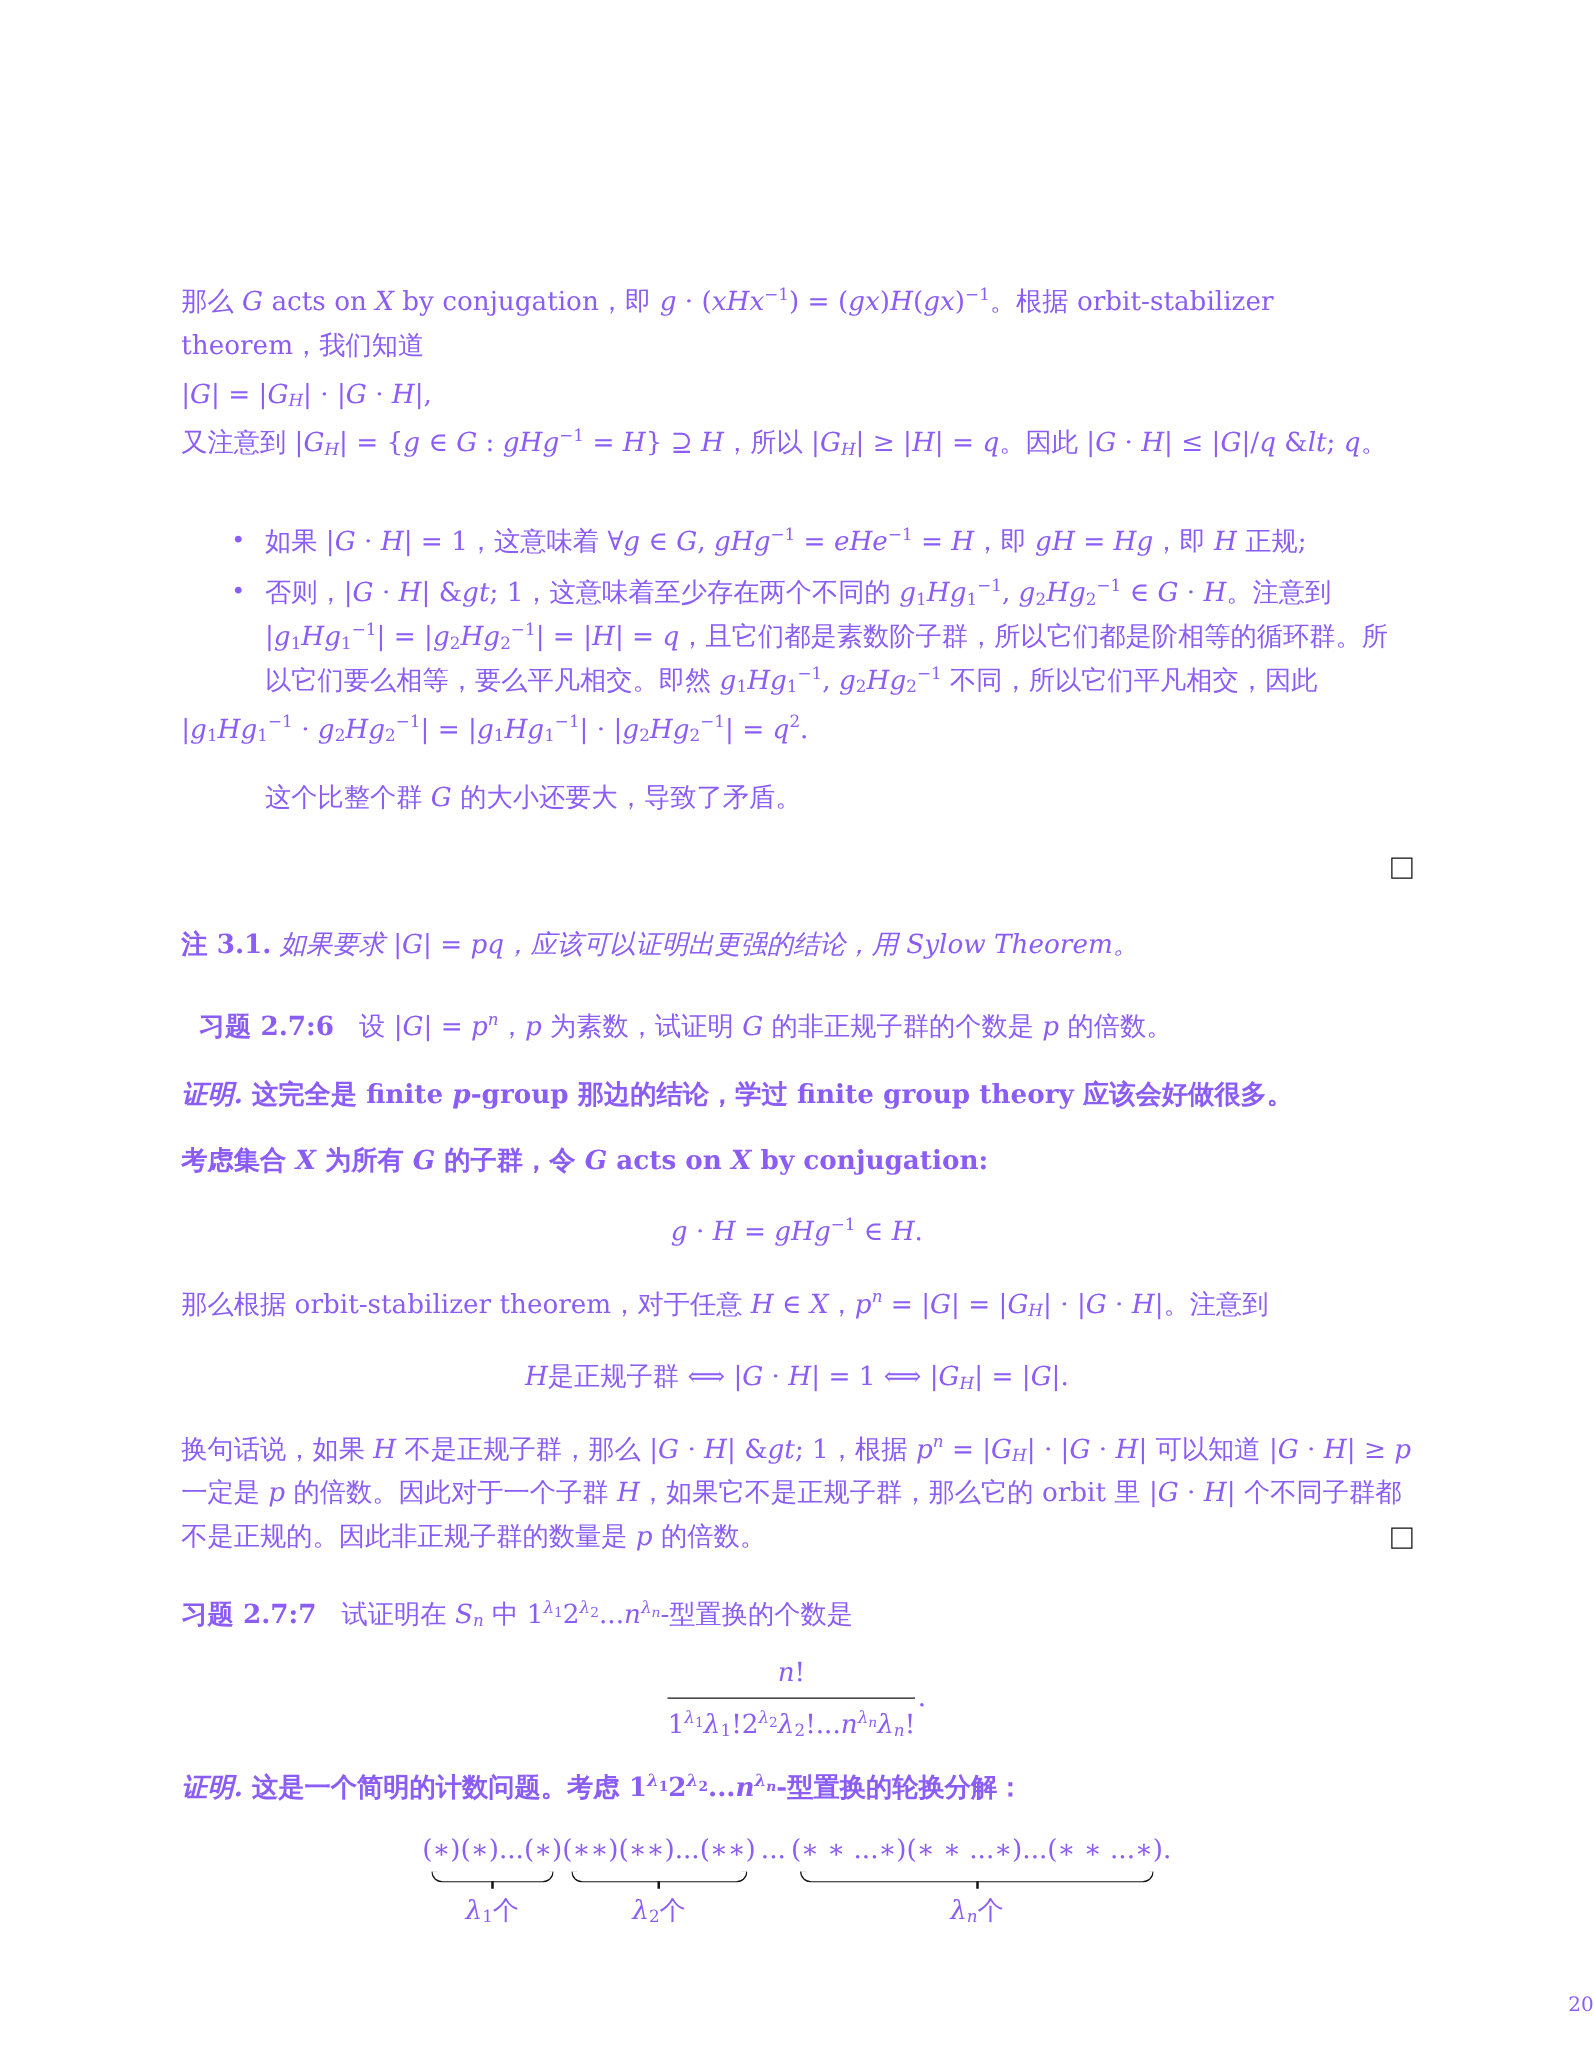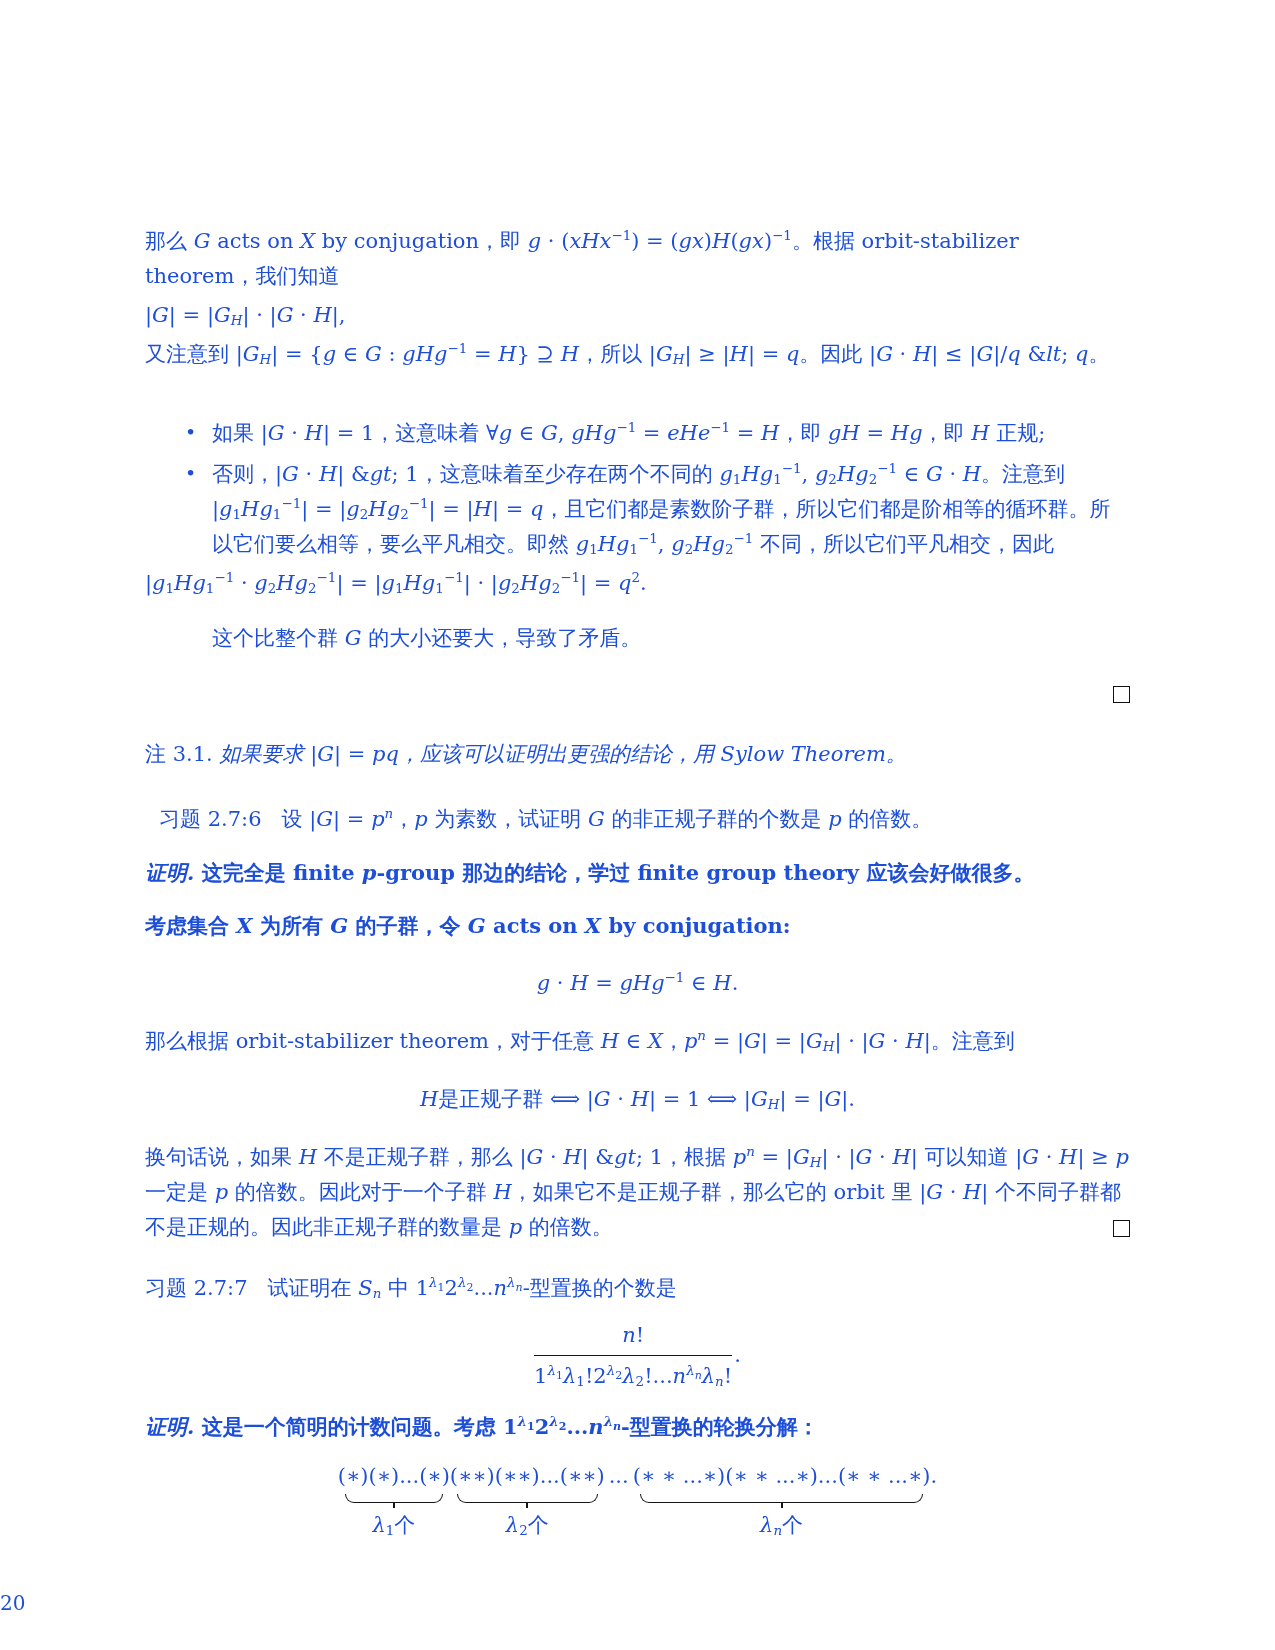--- a/index.html
+++ b/index.html
@@ -1,32 +1,32 @@
 <!DOCTYPE html>
 <html><head>
 <meta charset="utf-8">
 <style>
   html,body { margin:0; padding:0; background:#ffffff; }
   .page {
     position:relative;
     width:1275px; height:1650px;
     box-sizing:border-box;
     padding:224px 145px 0 145px;
-    color:#1d4ed8;
+    color:#8b5cf6;
     font-family:"DejaVu Serif","DejaVu Sans",serif;
     font-size:21px; line-height:35px;
     overflow:hidden;
   }
   .para { margin:0; }
   .m { font-style:normal; }
   .m i, .kai { font-style:italic; }
   sup { font-size:.64em; line-height:0; vertical-align:.6em; }
   sub { font-size:.64em; line-height:0; vertical-align:-.22em; }
   sup sub { font-size:.82em; vertical-align:-.35em; }
-  .b { font-weight:normal; }
+  .b { font-weight:bold; }
   .eq { text-align:left; margin:4px 0; }
   .eq-sp { text-align:center; margin:23px 0; }
   ul.blist { list-style:none; margin:12px 0 0 0; padding:0 0 0 67px; }
   ul.blist li { position:relative;margin-top:44px; }
   ul.blist li + li { margin-top:6px; }
   ul.blist li::before { content:"•"; position:absolute; left:-27px; top:-1px; font-size:19px; }
   .indent { margin-left:67px; }
   .mt-md { margin-top:18px;font-weight:bold; }
   .mt-lg { margin-top:26px; }
   .mt-xl { margin-top:30px;margin-left:14px; }
@@ -50,21 +50,21 @@
     height:8px; border:1.7px solid #151515; border-top:none;
     border-radius:0 0 10px 10px; margin:1px 7px 0 7px; position:relative;
   }
   .brace::after {
     content:""; position:absolute; left:50%; top:100%;
     margin-left:-0.9px; width:1.8px; height:6px; background:#151515;
   }
   .ub-label { text-align:center; margin-top:9px; line-height:26px; }
   .cyc-sep { line-height:33px; padding:0 4px; }
   .cyc-period { line-height:33px; }
-  .footer { position:absolute; left:0; right:0; top:1586px; text-align:left; font-size:20px; }
+  .footer { position:absolute; left:0; right:0; top:1586px; text-align:right; font-size:16px; }
 </style>
 </head>
 <body>
 
 <div class="page">
 
   <p class="para">那么 <span class="m"><i>G</i></span> acts on <span class="m"><i>X</i></span> by conjugation，即 <span class="m"><i>g</i> · (<i>xHx</i><sup>−1</sup>) = (<i>gx</i>)<i>H</i>(<i>gx</i>)<sup>−1</sup></span>。根据 orbit-stabilizer theorem，我们知道</p>
 
   <div class="eq"><span class="m">|<i>G</i>| = |<i>G</i><sub><i>H</i></sub>| · |<i>G</i> · <i>H</i>|,</span></div>
 

